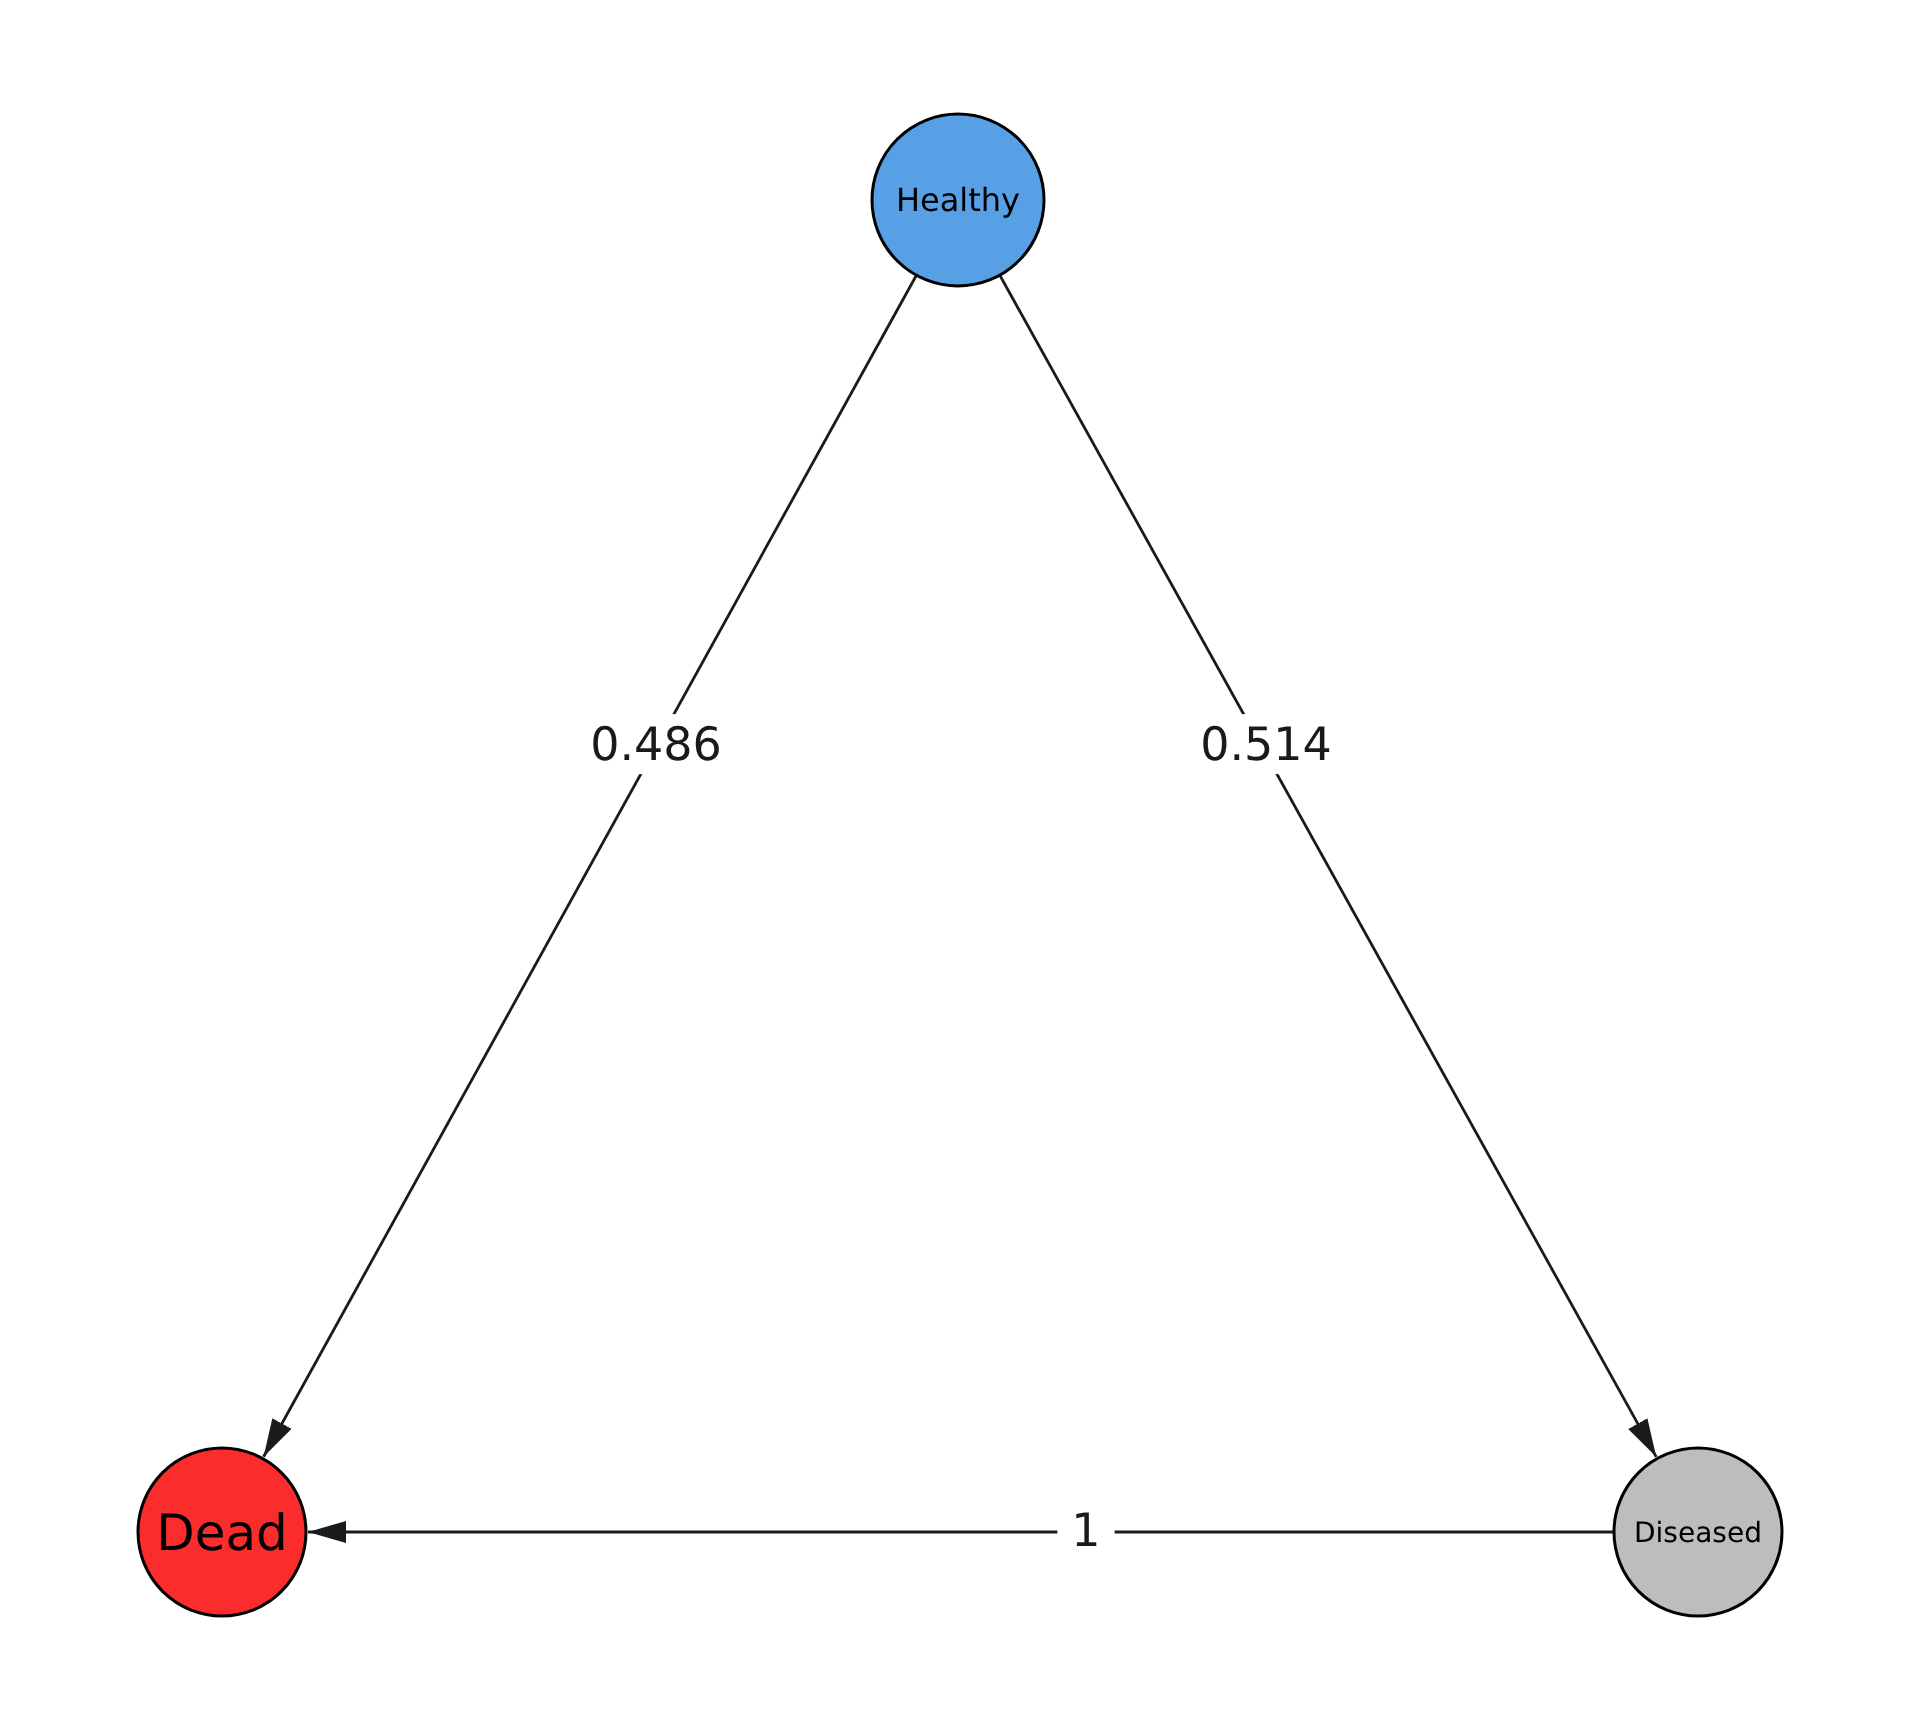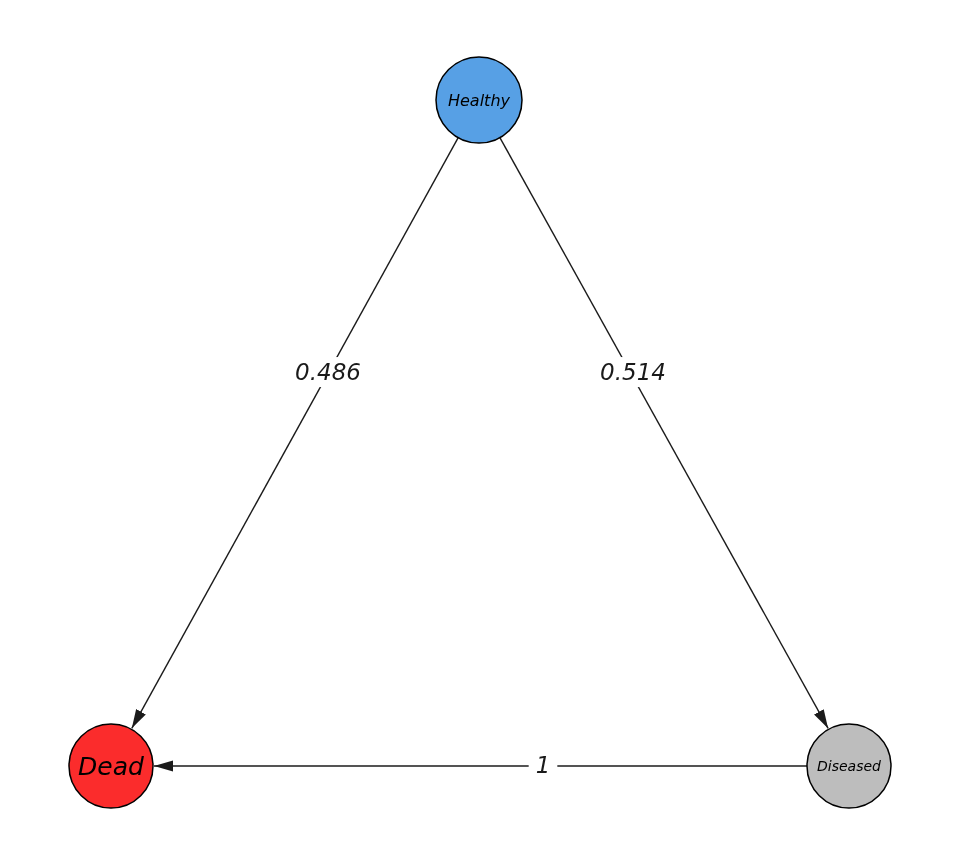--- a/index.html
+++ b/index.html
@@ -5,21 +5,20 @@
   html, body {
     margin: 0;
     padding: 0;
     background: #ffffff;
   }
   .canvas-wrap {
     width: 960px;
     height: 865px;
     background: #ffffff;
     overflow: hidden;
-    font-style: italic;
   }
   svg text {
     font-family: "DejaVu Sans", sans-serif;
   }
 </style>
 </head>
 <body>
 
 <div class="canvas-wrap">
   <svg width="960" height="865" viewBox="0 0 960 865" xmlns="http://www.w3.org/2000/svg">

